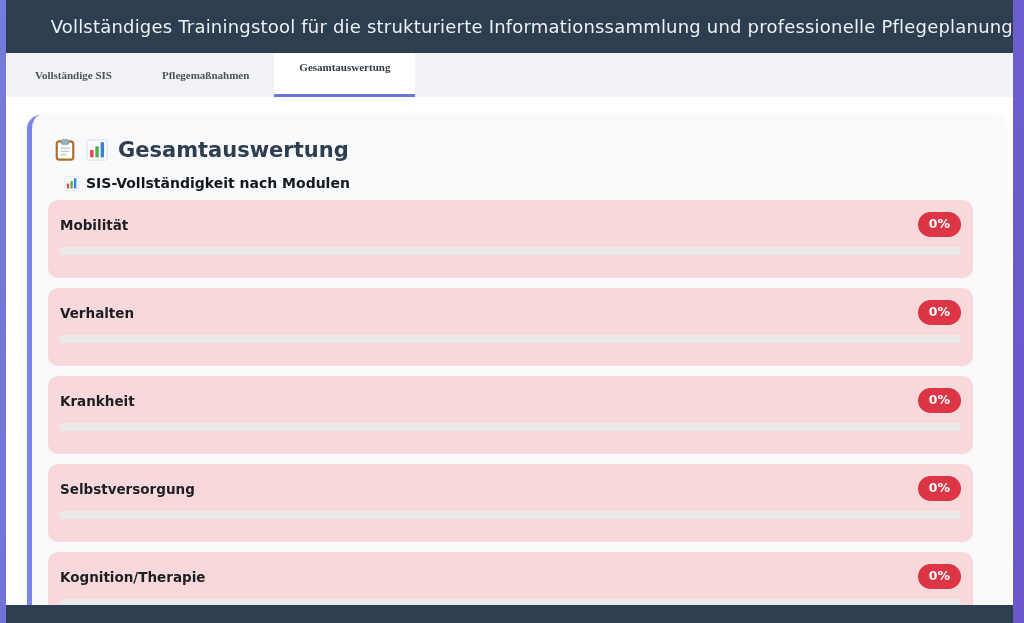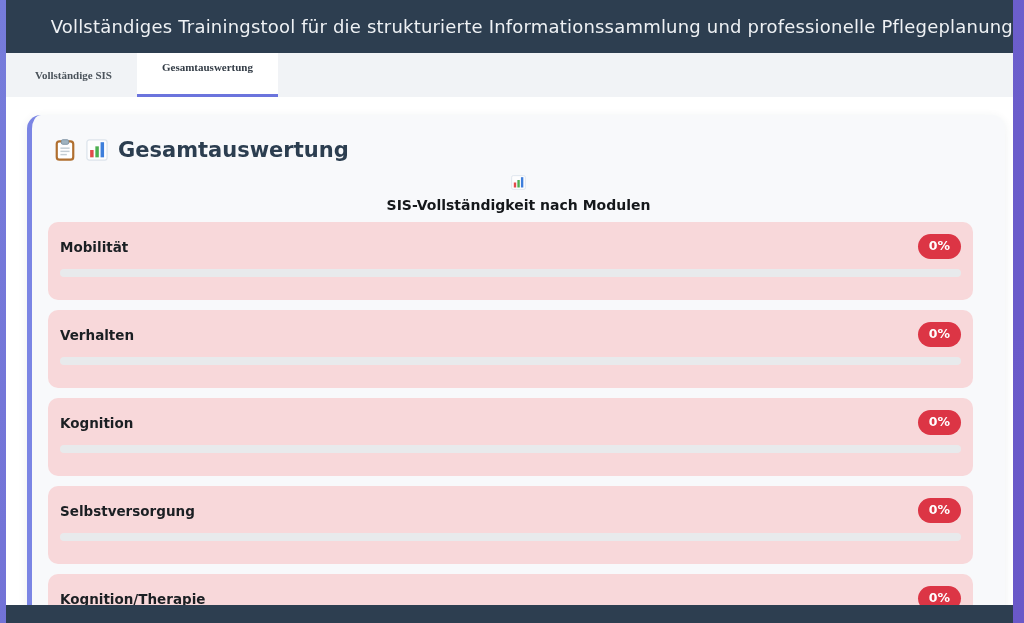--- a/index.html
+++ b/index.html
@@ -42,21 +42,21 @@
     padding:22px 32px 30px 16px;
   }
   .card-title {
     display:flex; align-items:center; gap:10px;
     margin:0 0 12px 6px; line-height:26px;
   }
   .card-title h1 { font-size:21px; font-weight:700; color:#2c3e50; }
   .section-title {
     display:flex; align-items:center; gap:7px;
     margin:0 0 8px 16px; line-height:17px;
-    font-size:14px; font-weight:700; color:#15181b;flex-direction:column;
+    font-size:14px; font-weight:700; color:#15181b;
   }
   
   .module {
     background:#f8d8da; border-radius:10px;
     padding:16px 12px 23px 12px; margin-bottom:10px;
   }
   .module-top {
     display:flex; align-items:center; justify-content:space-between; height:17px;
   }
   .module-label { font-size:13.5px; font-weight:700; color:#1b1f23; }
@@ -76,20 +76,21 @@
 <body>
 
 <div class="frame">
 
   <header class="app-header">
     <span>Vollständiges Trainingstool für die strukturierte Informationssammlung und professionelle Pflegeplanung</span>
   </header>
 
   <nav class="tabbar">
     <button class="tab">Vollständige SIS</button>
+    <button class="tab">Pflegemaßnahmen</button>
     <button class="tab active">Gesamtauswertung</button>
   </nav>
 
   <main class="content">
     <section class="maincard">
 
       <div class="card-title">
         <span class="icon">
           <svg width="22" height="22" viewBox="0 0 24 24">
             <rect x="3" y="2.5" width="18" height="20" rx="3" fill="#ffffff" stroke="#b06f2f" stroke-width="2.4"></rect>
@@ -137,21 +138,21 @@
           <span class="module-label">Verhalten</span>
           <span class="module-badge">0%</span>
         </div>
         <div class="module-track">
           <div class="module-fill" style="width: 0%;"></div>
         </div>
       </div>
 
       <div class="module">
         <div class="module-top">
-          <span class="module-label">Kognition</span>
+          <span class="module-label">Krankheit</span>
           <span class="module-badge">0%</span>
         </div>
         <div class="module-track">
           <div class="module-fill" style="width: 0%;"></div>
         </div>
       </div>
 
       <div class="module">
         <div class="module-top">
           <span class="module-label">Selbstversorgung</span>

